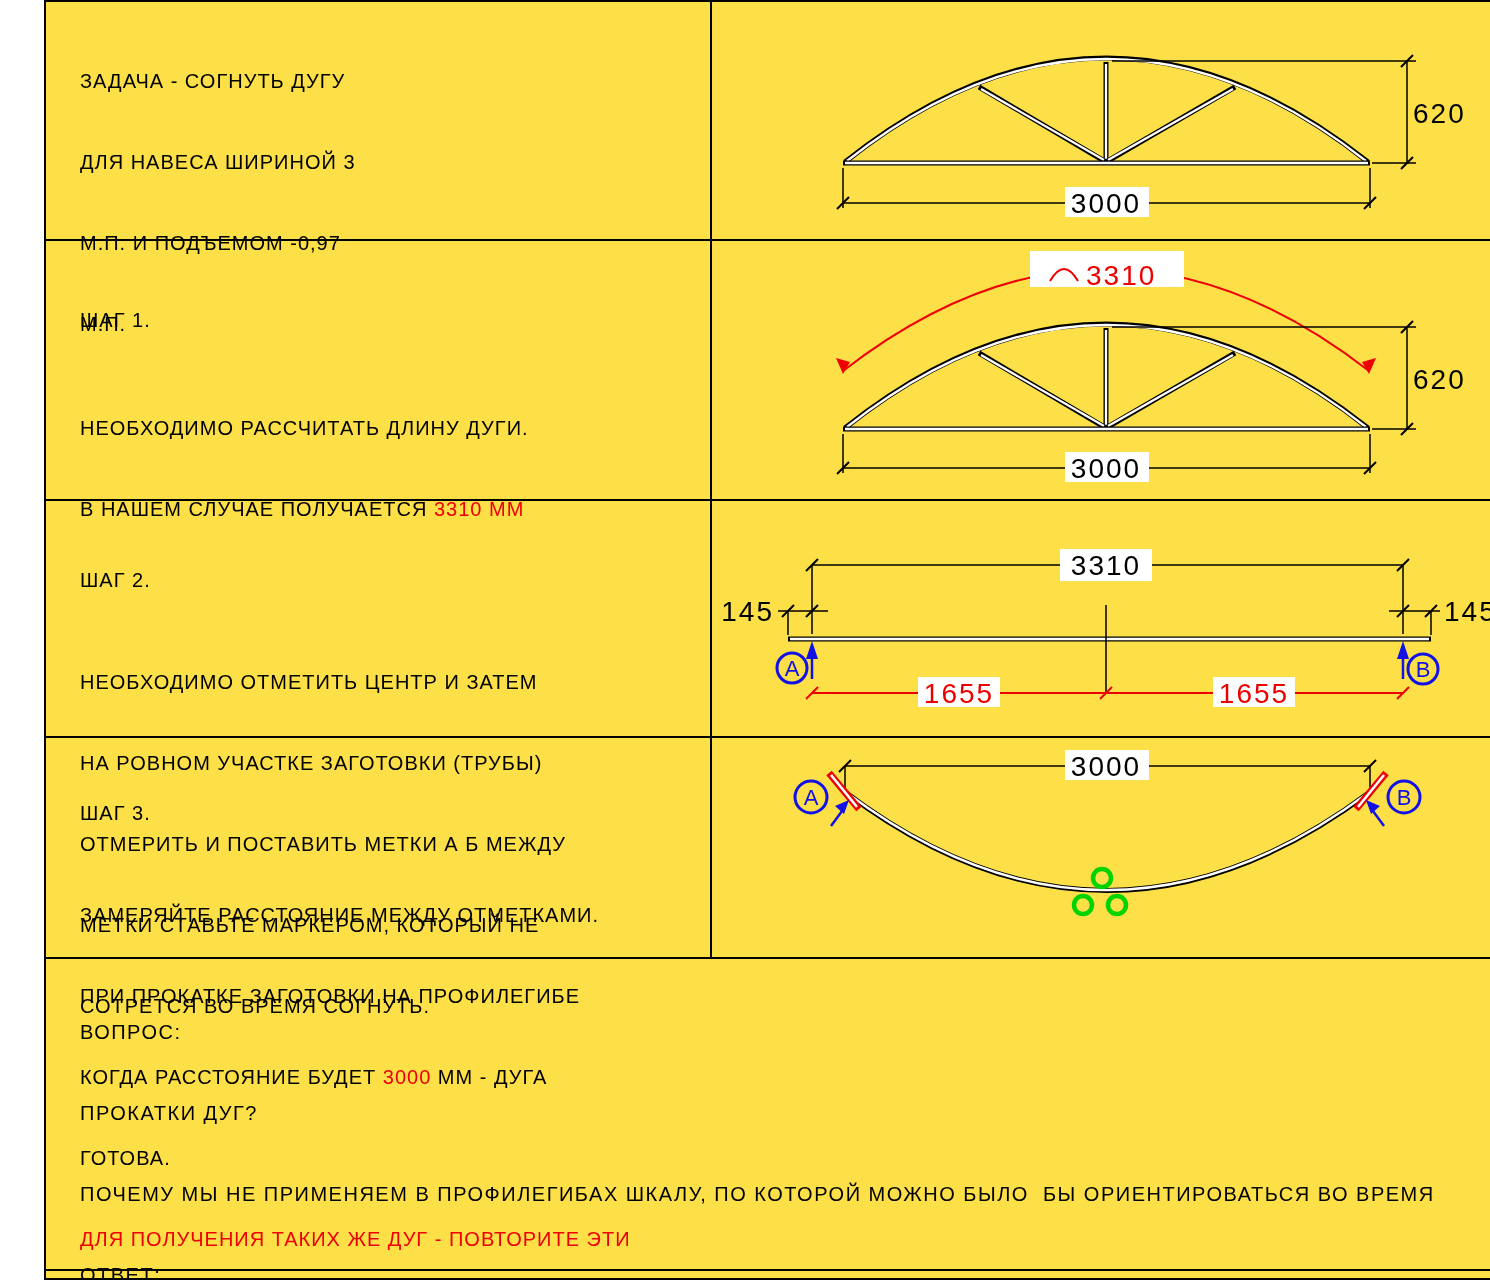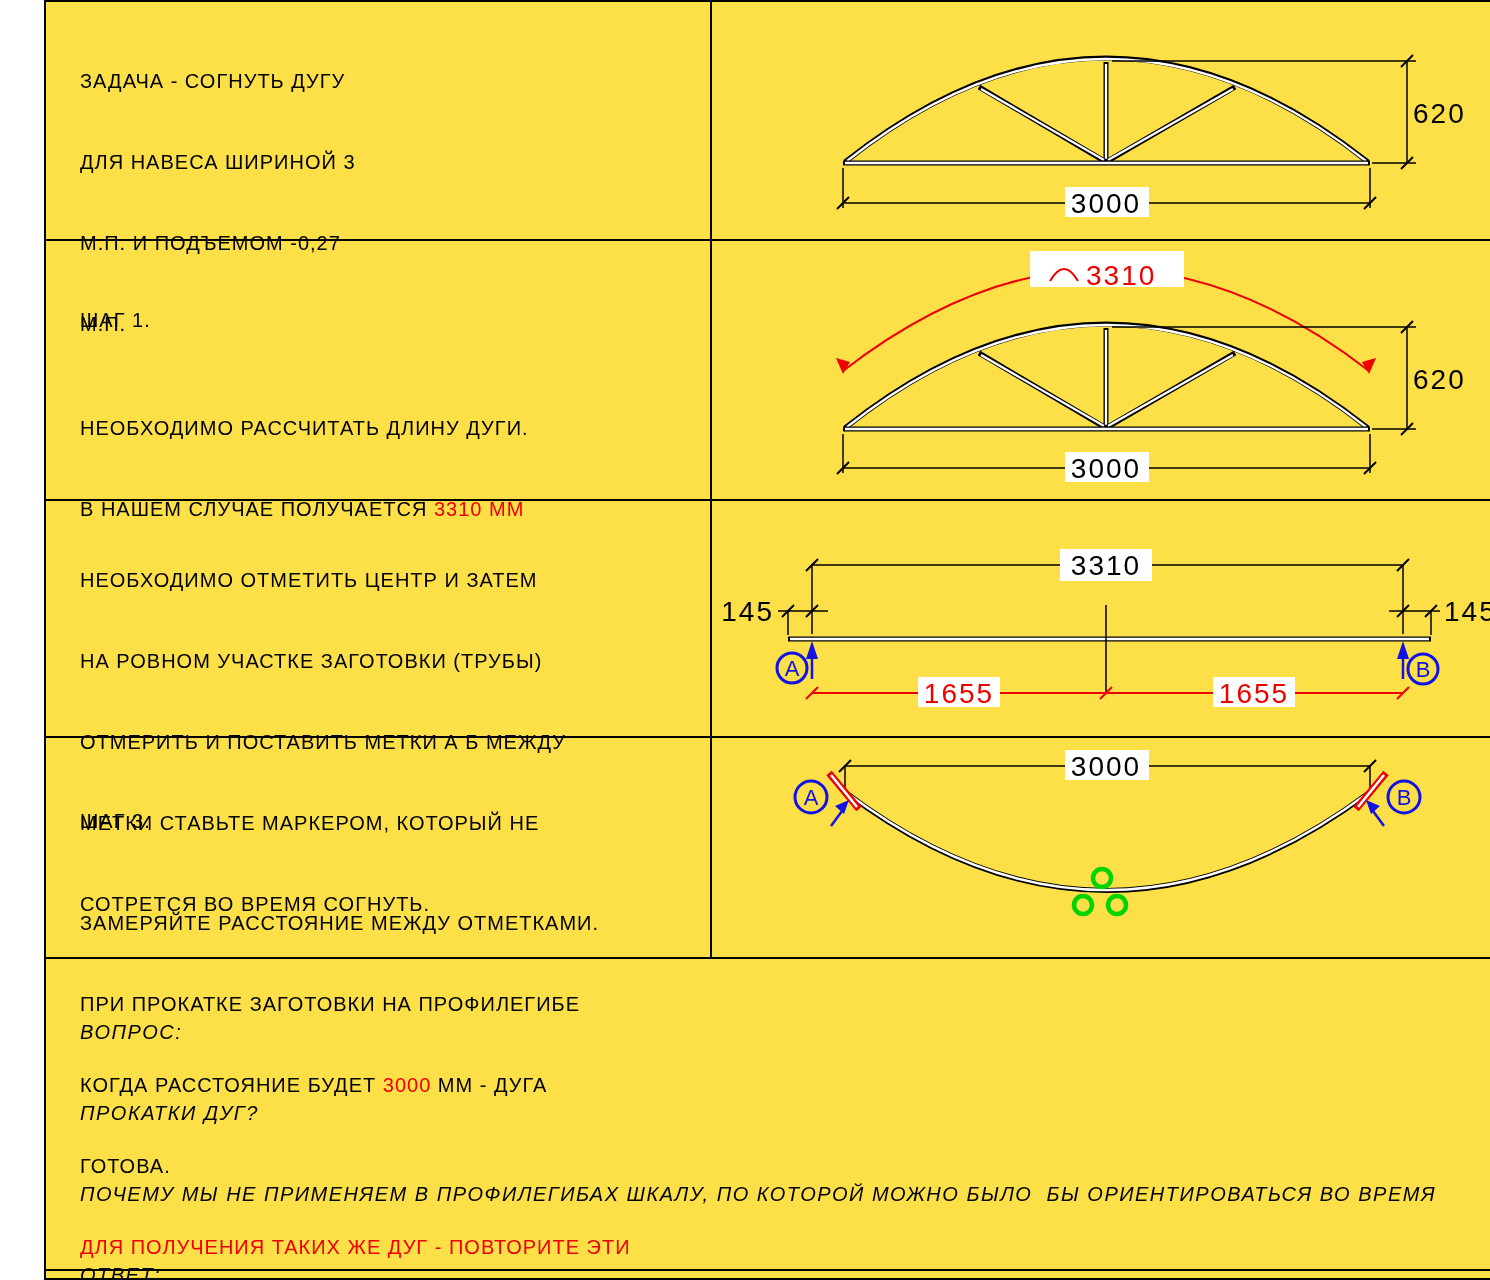--- a/index.html
+++ b/index.html
@@ -31,21 +31,21 @@
 </style>
 </head>
 <body>
 
 <div class="page">
 
   <div class="row" style="top:0;height:237px;">
     <div class="cl txt">
       <div>ЗАДАЧА - СОГНУТЬ ДУГУ</div>
       <div>ДЛЯ НАВЕСА ШИРИНОЙ 3</div>
-      <div>М.П. И ПОДЪЕМОМ -0,27</div>
+      <div>М.П. И ПОДЪЕМОМ -0,97</div>
       <div>М.П.</div>
     </div>
     <div class="cr">
       <svg width="818" height="235" viewBox="0 0 818 235">
         <g>
           <path class="k5" d="M394,160 V60"></path>
             <path class="w2" d="M394,158 V62"></path>
           <path class="k5" d="M394,160 L267,85"></path>
             <path class="w2" d="M392,158 L269,87"></path>
           <path class="k5" d="M394,160 L523,85"></path>
@@ -108,20 +108,21 @@
           <path class="t2" d="M125,233 L137,221 M652,233 L664,221"></path>
           <rect x="353" y="211" width="84" height="30" fill="#fff"></rect>
           <text class="dim" x="394" y="237" text-anchor="middle">3000</text>
         </g>
       </svg>
     </div>
   </div>
 
   <div class="row bt" style="top:497px;height:237px;">
     <div class="cl txt">
+      <div class="title" style="margin-bottom:21px;">ШАГ 2.</div>
       <div>НЕОБХОДИМО ОТМЕТИТЬ ЦЕНТР И ЗАТЕМ</div>
       <div>НА РОВНОМ УЧАСТКЕ ЗАГОТОВКИ (ТРУБЫ)</div>
       <div>ОТМЕРИТЬ И ПОСТАВИТЬ МЕТКИ А Б МЕЖДУ</div>
       <div>МЕТКИ СТАВЬТЕ МАРКЕРОМ, КОТОРЫЙ НЕ</div>
       <div>СОТРЕТСЯ ВО ВРЕМЯ СОГНУТЬ.</div>
     </div>
     <div class="cr">
       <svg width="818" height="235" viewBox="0 0 818 235">
         <g>
           <path class="k1" d="M100,64 H691 M100,64 V133 M691,64 V133"></path>
@@ -162,21 +163,21 @@
           <rect x="206" y="176" width="82" height="30" fill="#fff"></rect>
           <rect x="501" y="176" width="82" height="30" fill="#fff"></rect>
           <text class="dimr" x="247" y="202" text-anchor="middle">1655</text>
           <text class="dimr" x="542" y="202" text-anchor="middle">1655</text>
         </g>
       </svg>
     </div>
   </div>
 
   <div class="row bt" style="top:734px;height:221px;">
-    <div class="cl txt" style="padding-top:16px;">
+    <div class="cl txt" style="padding-top:8px;">
       <div class="title" style="margin-bottom:21px;">ШАГ 3.</div>
       <div>ЗАМЕРЯЙТЕ РАССТОЯНИЕ МЕЖДУ ОТМЕТКАМИ.</div>
       <div>ПРИ ПРОКАТКЕ ЗАГОТОВКИ НА ПРОФИЛЕГИБЕ</div>
       <div><span>КОГДА РАССТОЯНИЕ БУДЕТ </span><span class="red">3000</span><span> ММ - ДУГА</span></div>
       <div>ГОТОВА.</div>
       <div class="red">ДЛЯ ПОЛУЧЕНИЯ ТАКИХ ЖЕ ДУГ - ПОВТОРИТЕ ЭТИ</div>
       
     </div>
     <div class="cr">
       <svg width="818" height="219" viewBox="0 0 818 219">
@@ -213,21 +214,21 @@
         <g>
           <circle class="g4" cx="390" cy="140" r="9"></circle>
           <circle class="g4" cx="371" cy="167" r="9"></circle>
           <circle class="g4" cx="405" cy="167" r="9"></circle>
         </g>
       </svg>
     </div>
   </div>
 
   <div class="row bt" style="top:955px;height:312px;">
-    <div class="qa txt" style="letter-spacing:1.5px;font-style:italic;">
+    <div class="qa txt" style="letter-spacing:1.5px;">
       <div>ВОПРОС:</div>
       <div>ПРОКАТКИ ДУГ?</div>
       <div>ПОЧЕМУ МЫ НЕ ПРИМЕНЯЕМ В ПРОФИЛЕГИБАХ ШКАЛУ, ПО КОТОРОЙ МОЖНО БЫЛО  БЫ ОРИЕНТИРОВАТЬСЯ ВО ВРЕМЯ</div>
       <div>ОТВЕТ:</div>
       
       
       
       
       
       

